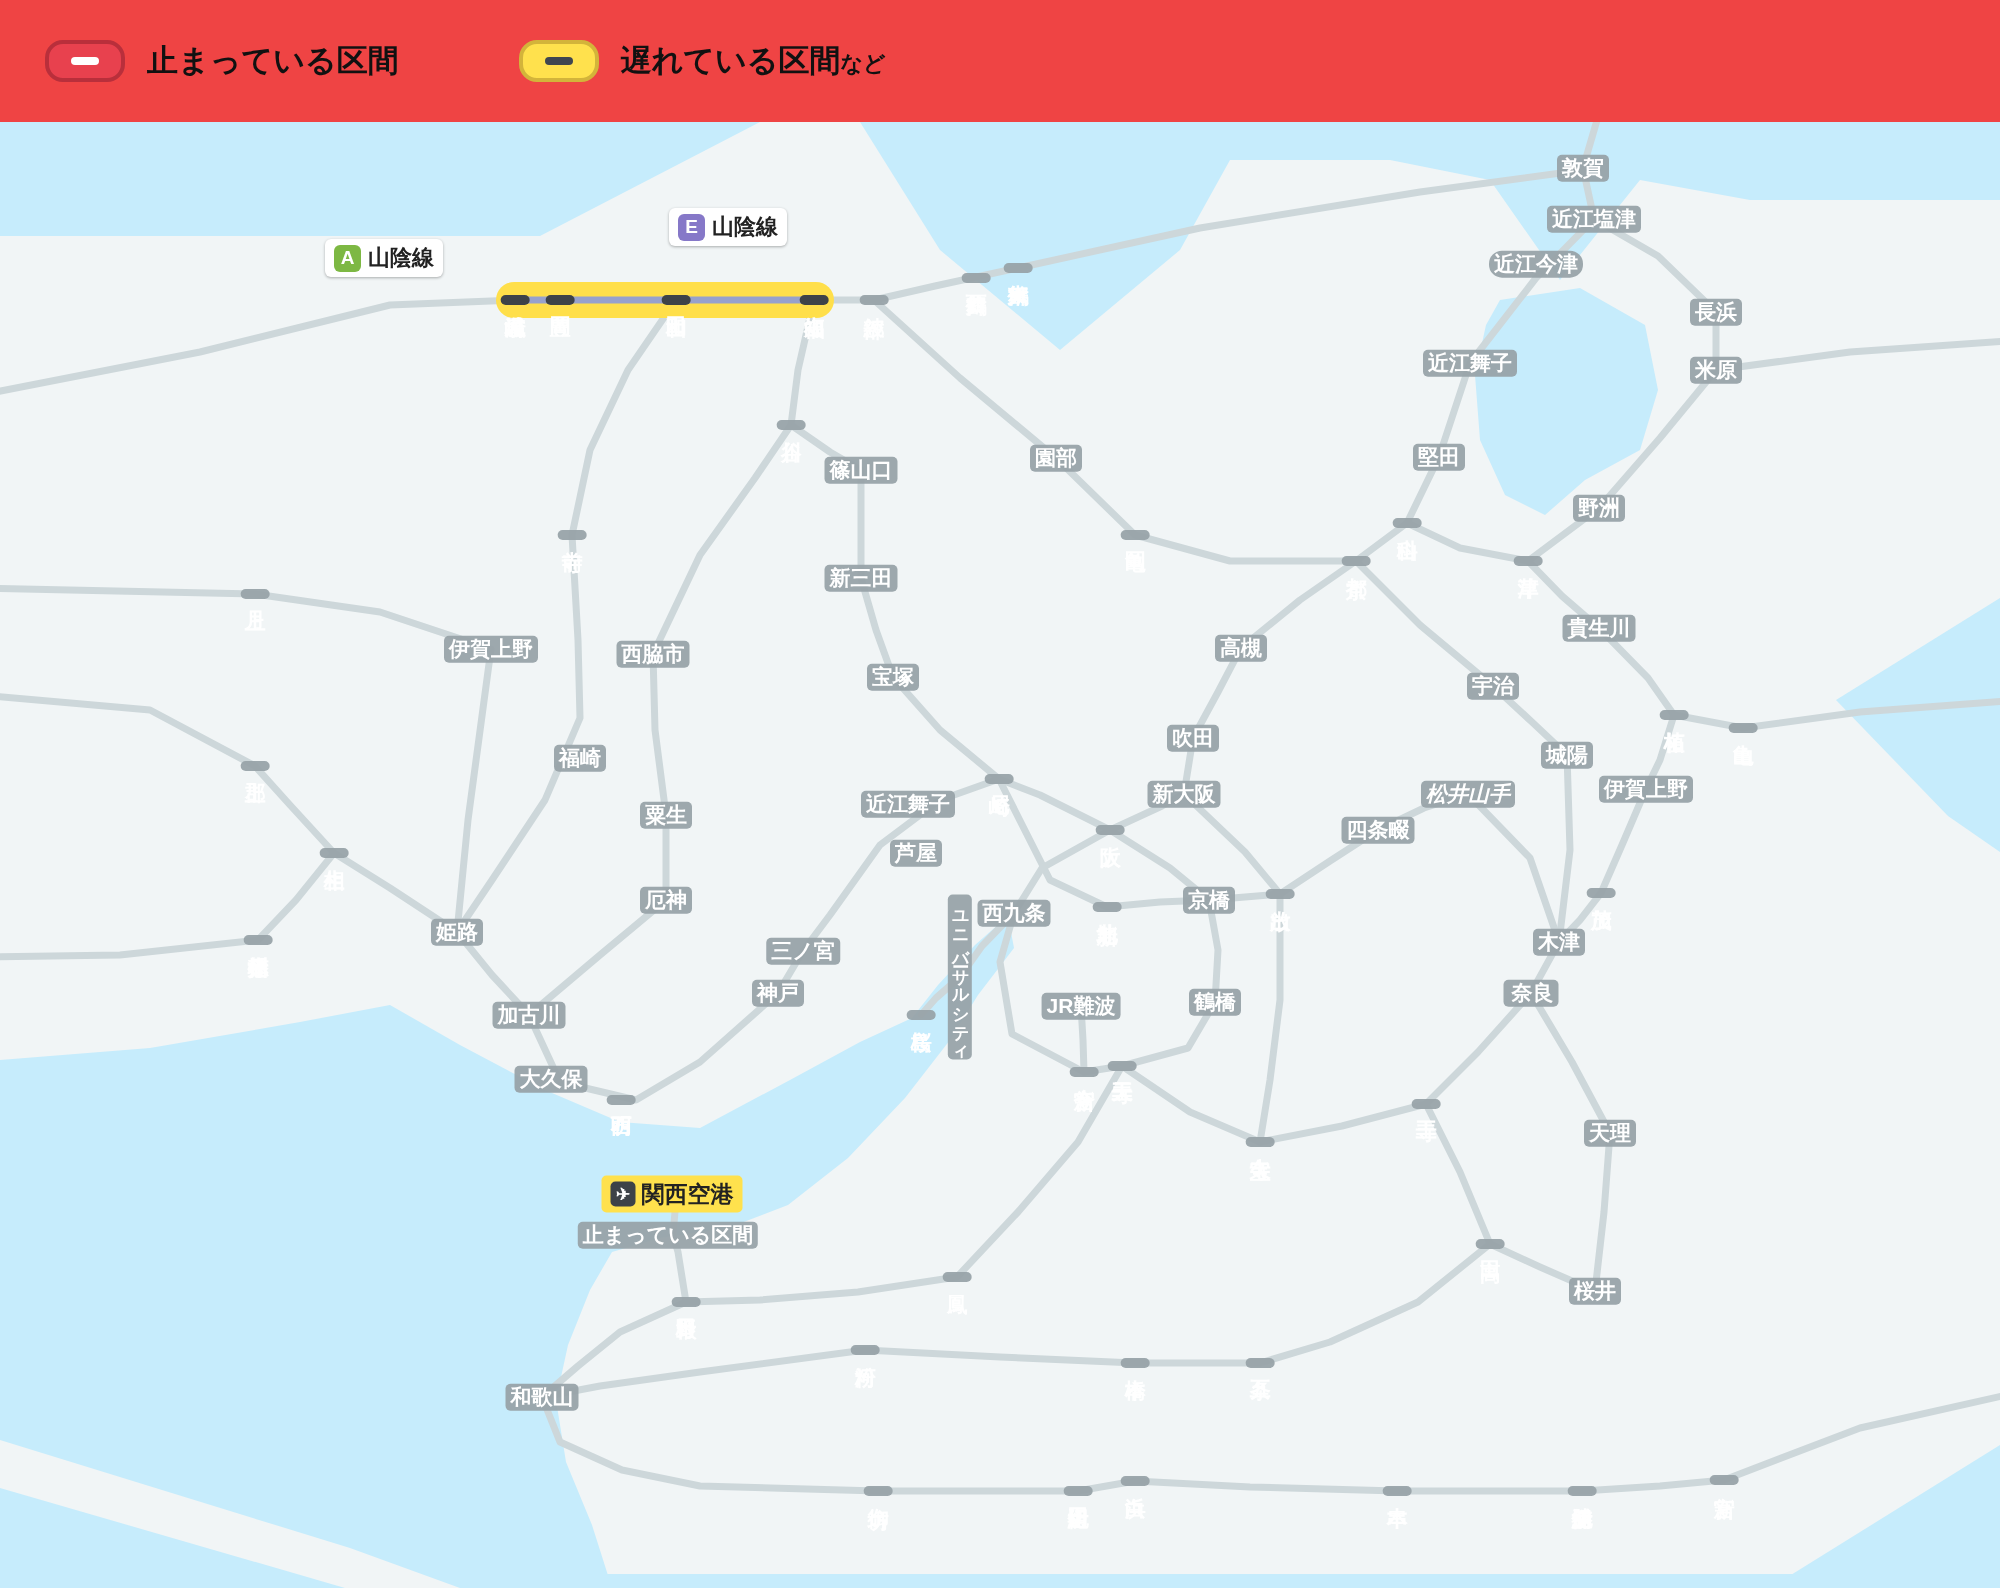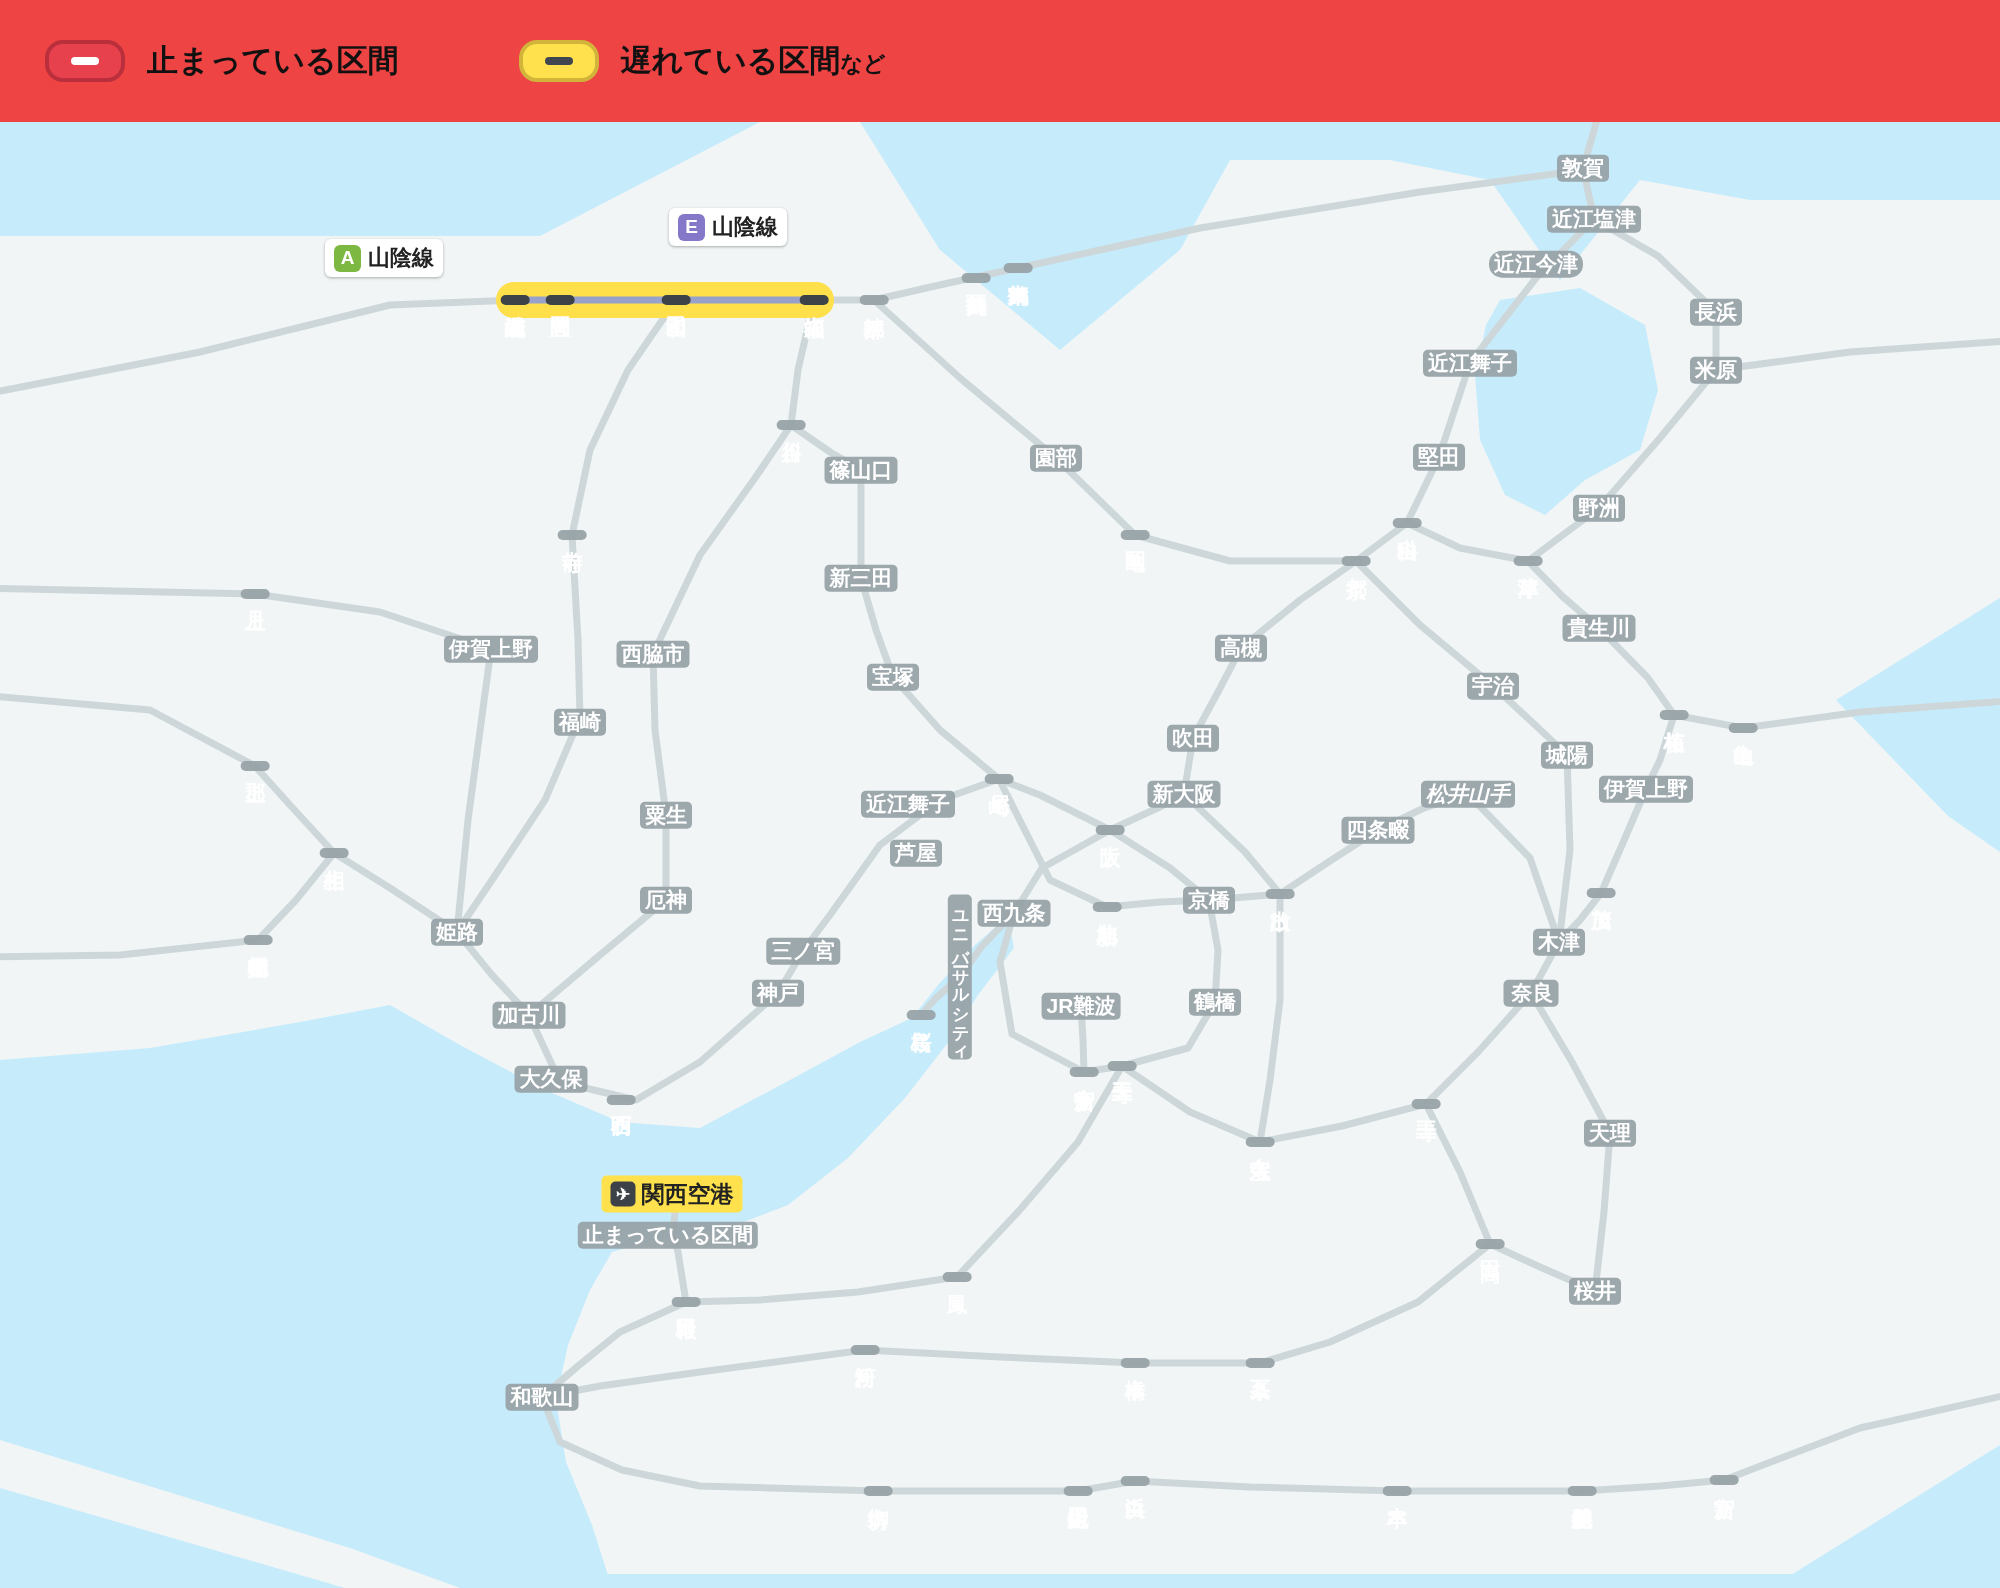--- a/index.html
+++ b/index.html
@@ -89,21 +89,21 @@
       <div class="station v" style="left: 976px; top: 278px;">西舞鶴</div>
       <div class="station v" style="left: 1018px; top: 268px;">東舞鶴</div>
       <div class="station v" style="left: 791px; top: 425px;">谷川</div>
       <div class="station " style="left: 861px; top: 470px;">篠山口</div>
       <div class="station " style="left: 861px; top: 578px;">新三田</div>
       <div class="station " style="left: 893px; top: 677px;">宝塚</div>
       <div class="station " style="left: 1056px; top: 458px;">園部</div>
       <div class="station v" style="left: 1135px; top: 535px;">亀岡</div>
       <div class="station v" style="left: 572px; top: 535px;">寺前</div>
       <div class="station " style="left: 653px; top: 654px;">西脇市</div>
-      <div class="station " style="left: 580px; top: 722px;">福崎</div>
+      <div class="station " style="left: 580px; top: 758px;">福崎</div>
       <div class="station " style="left: 666px; top: 815px;">粟生</div>
       <div class="station " style="left: 666px; top: 900px;">厄神</div>
       <div class="station " style="left: 491px; top: 649px;">伊賀上野</div>
       <div class="station v" style="left: 255px; top: 594px;">上月</div>
       <div class="station v" style="left: 255px; top: 766px;">上郡</div>
       <div class="station v" style="left: 334px; top: 853px;">相生</div>
       <div class="station v" style="left: 258px; top: 940px;">播州赤穂</div>
       <div class="station " style="left: 457px; top: 932px;">姫路</div>
       <div class="station " style="left: 529px; top: 1015px;">加古川</div>
       <div class="station " style="left: 551px; top: 1079px;">大久保</div>

